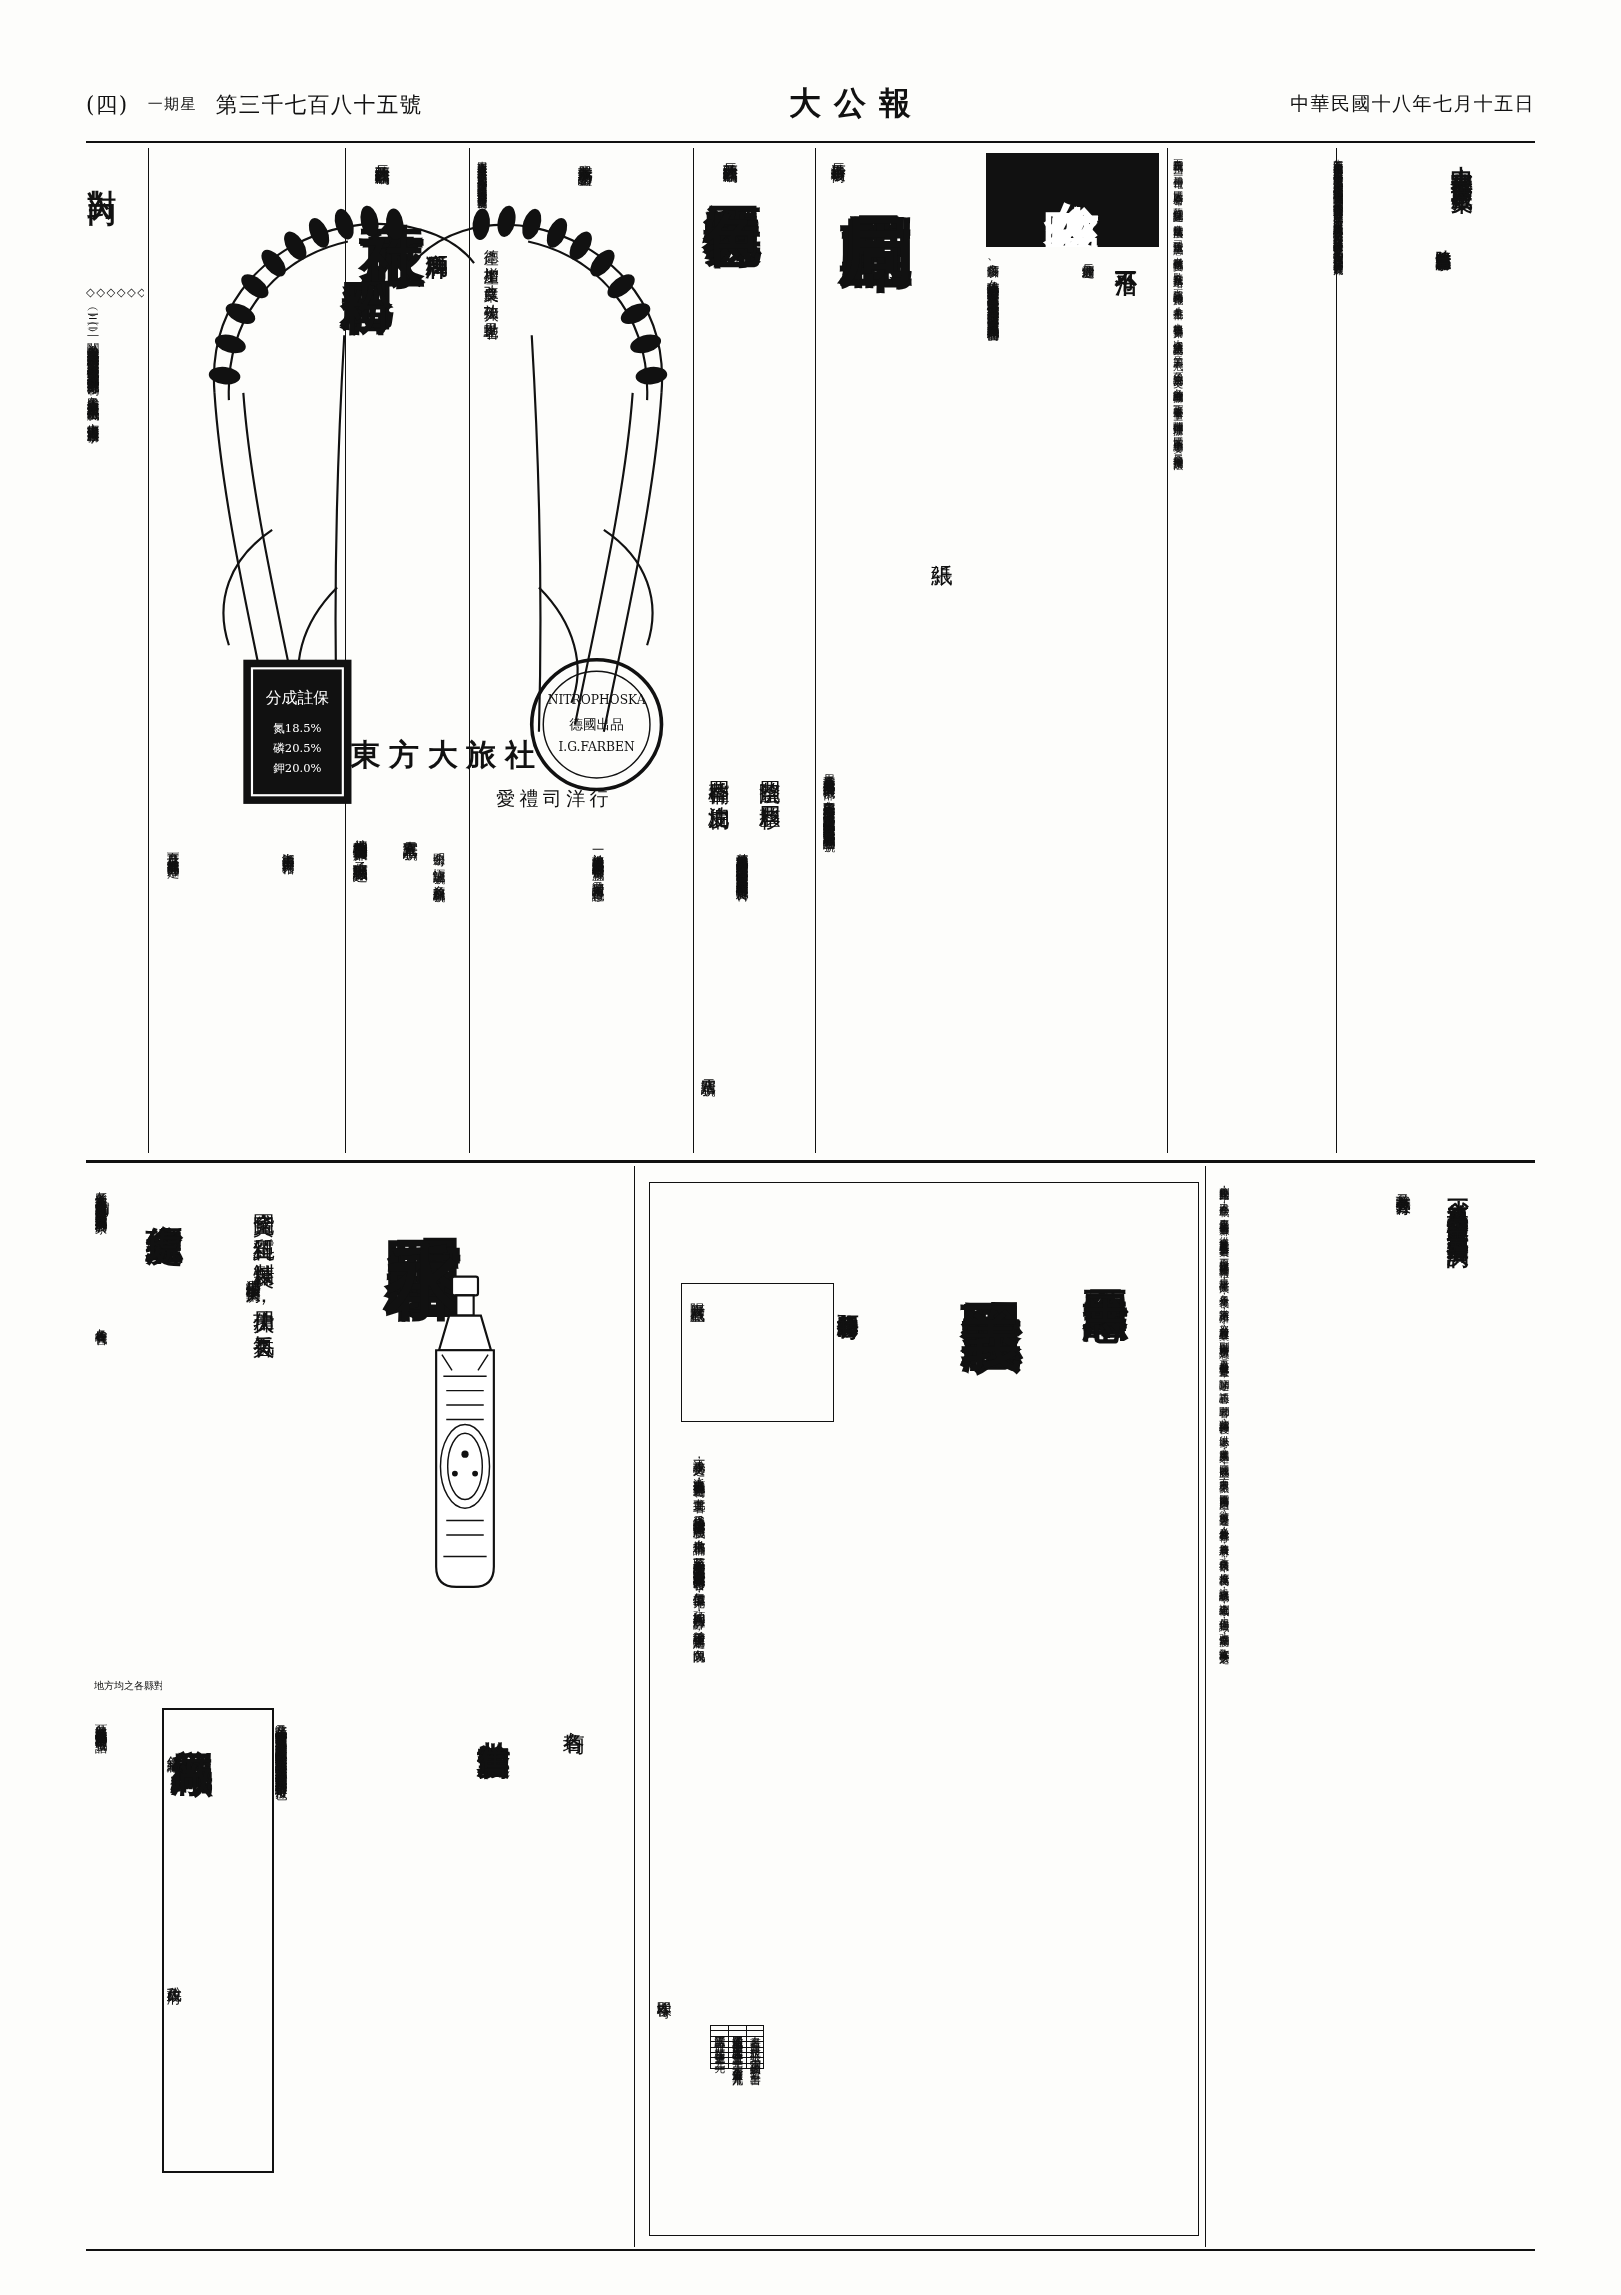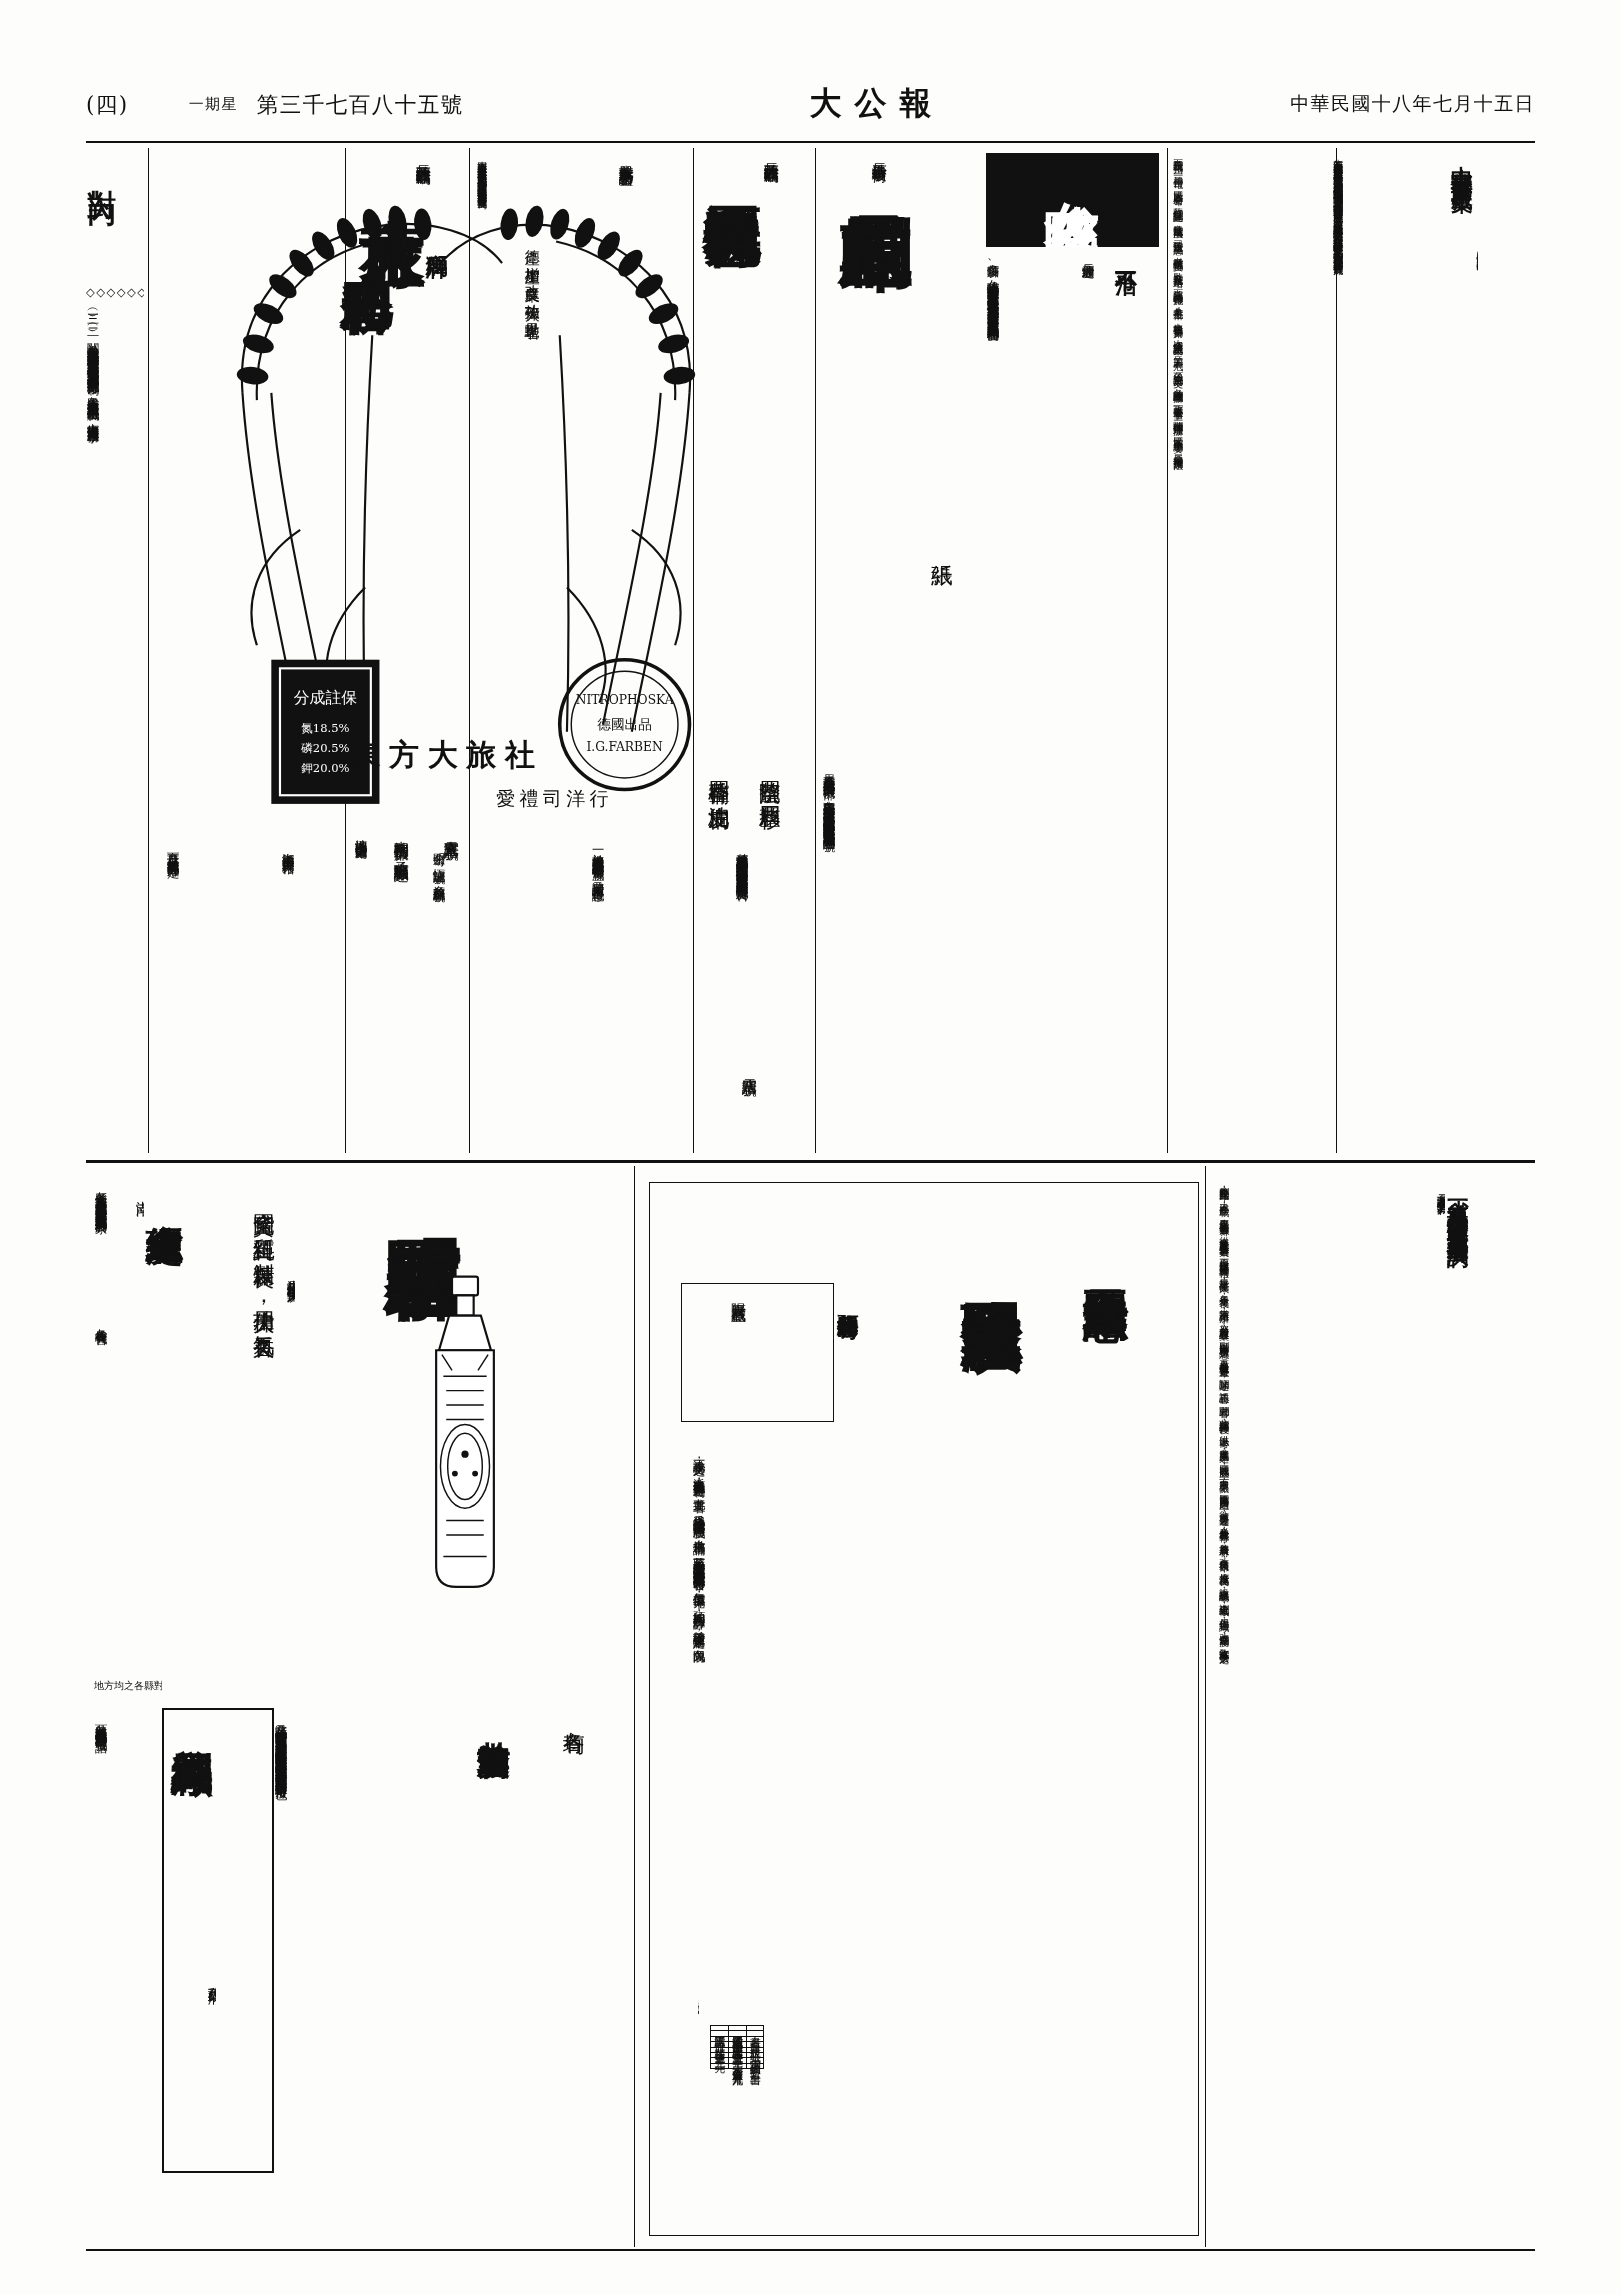--- a/index.html
+++ b/index.html
@@ -42,21 +42,21 @@
     line-height:1.08;
     letter-spacing:0.7px;
     white-space:pre-wrap;
   }
   .col{
     position:absolute;
     overflow:hidden;
   }
   .tiny{font-size:10px;}
   .small{font-size:12.3px;}
-  .med{font-size:15px;margin-left:41px;}
+  .med{font-size:15px;}
   .big{font-size:21.6px;}
 
   .blackbox{
     background:#111;color:#fff;
     display:flex;align-items:center;justify-content:center;
   }
   .framebox{border:2.2px solid #111;}
   .thinframe{border:1.4px solid #111;}
 
   
@@ -179,21 +179,21 @@
   </div>
   <div class="col" style="right:1162px; top:829px; width:58px; height:317px;">
     <div class="vtext med" style="height:100%;">東方電話五八二號</div>
   </div>
   <div class="col" style="right:1225px; top:829px; width:43px; height:317px;">
     <div class="vtext small" style="height:100%;">地址湘潭中山路楚湘街分銷處</div>
   </div>
 
   <div class="vrule" style="right:1276px;top:148px;height:1005px;"></div>
 
-  <div class="col" style="left:192px; top:155px; width:548px; height:721px;">
+  <div class="col" style="left:164px; top:155px; width:548px; height:721px;">
     <svg viewBox="0 0 760 1000" width="548" height="721">
       <g stroke="#111" fill="none" stroke-width="3">
 
         <path d="M70 330 C60 200 150 120 250 100 C330 85 400 110 430 150"></path>
         <path d="M90 340 C85 215 165 140 255 120"></path>
 
         <path d="M690 330 C700 200 610 120 510 100 C440 88 380 110 345 150"></path>
         <path d="M670 340 C675 215 595 140 505 120"></path>
 
         <g fill="#111" stroke="none">

